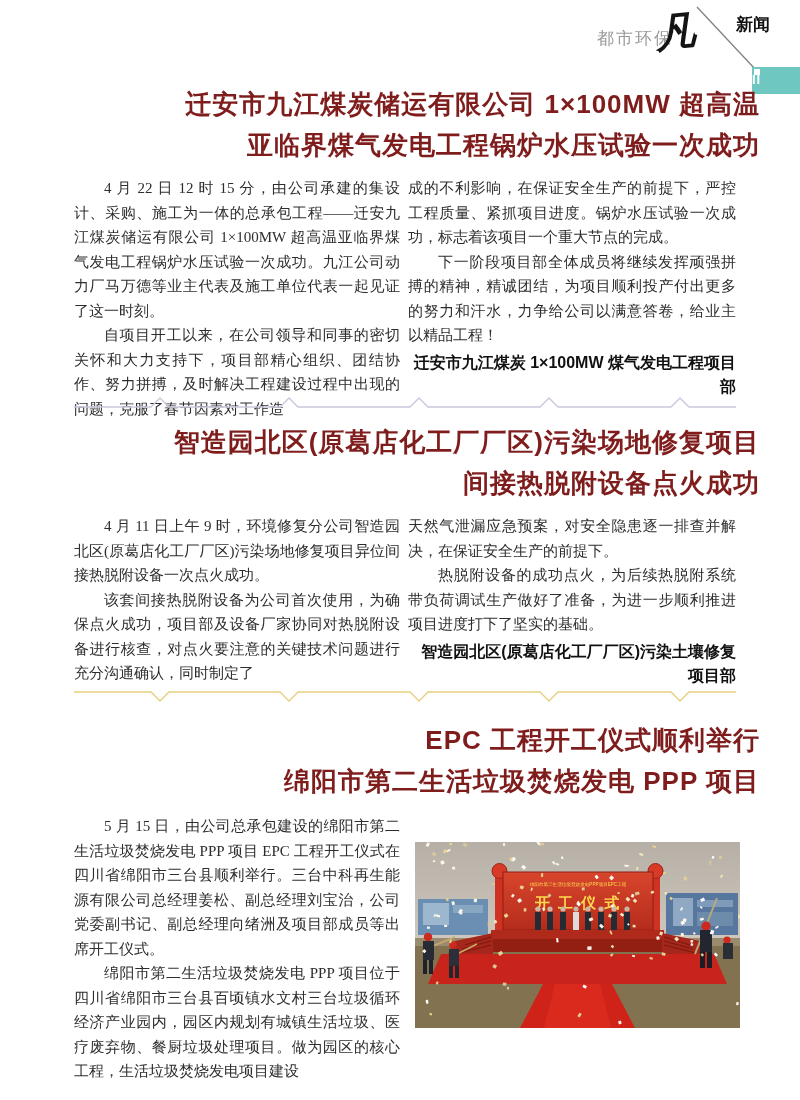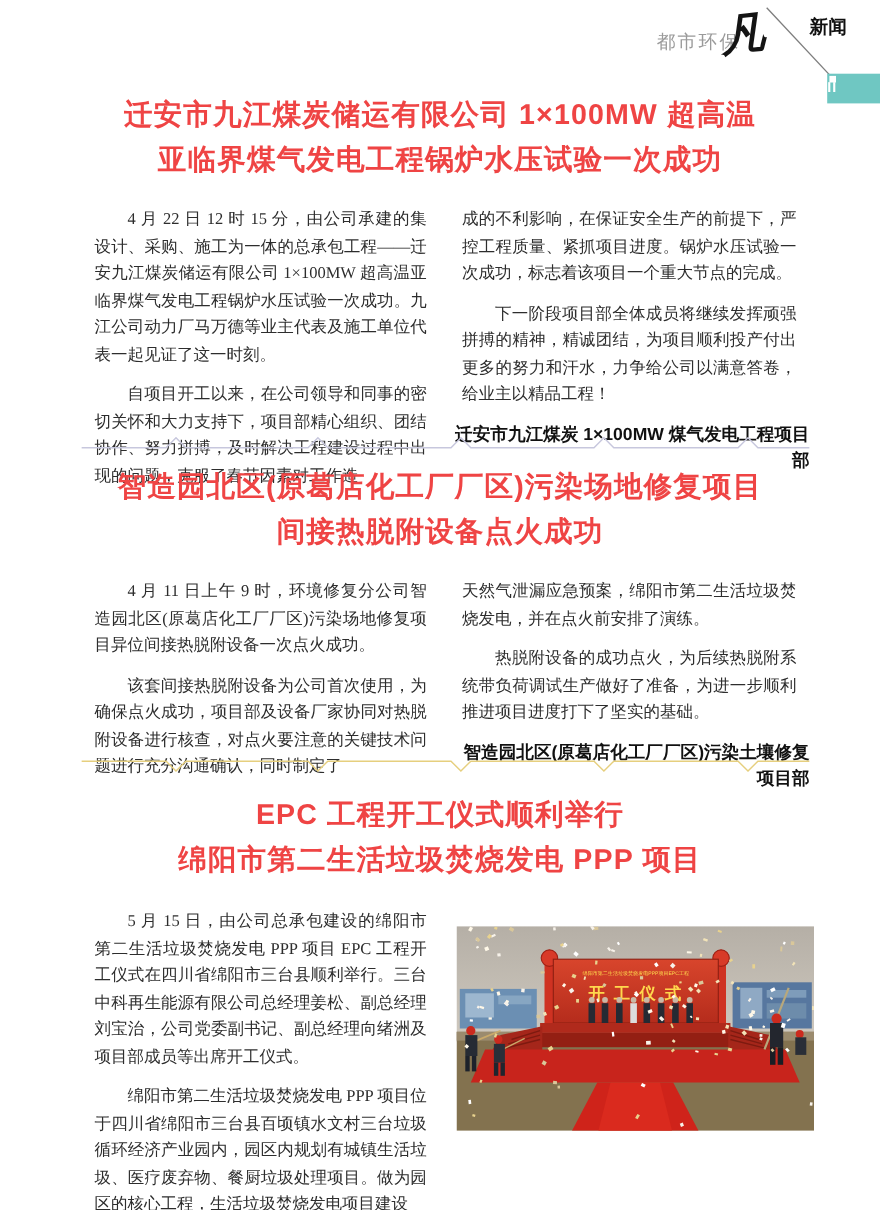--- a/index.html
+++ b/index.html
@@ -12,26 +12,26 @@
          font-family:"DejaVu Serif",serif;font-weight:bold;font-style:italic;color:#141414;
          transform:rotate(-6deg);}
   .section-label{position:absolute;left:736px;top:13px;font-size:17px;font-weight:bold;
          color:#101010;font-family:"Liberation Sans",sans-serif;}
   .hdr-line{position:absolute;left:0;top:0;pointer-events:none;}
   .page-box{position:absolute;left:752px;top:67px;width:48px;height:27px;background:#6fc7c2;}
   .page-box::before{content:"";position:absolute;left:2px;top:2px;width:6px;height:6px;background:#ffffff;}
   .page-box .num{position:absolute;left:0;right:0;top:5px;color:#ffffff;
          font-size:13px;font-weight:bold;font-family:"Liberation Sans",sans-serif;letter-spacing:1px;}
   
-  .art-title{position:absolute;left:40px;width:720px;text-align:center;
-         font-family:"Liberation Sans",sans-serif;font-weight:bold;color:#ef4444;
+  .art-title{position:absolute;left:40px;width:720px;text-align:right;
+         font-family:"Liberation Sans",sans-serif;font-weight:bold;color:#7f1d1d;
          font-size:26px;line-height:41px;letter-spacing:1px;}
   
   .col{position:absolute;font-size:15px;line-height:24.5px;text-align:justify;color:#2d2d2d;}
-  .col p{margin:12px;text-indent:2em;}
+  .col p{margin:0;text-indent:2em;}
   .col p.no-indent{text-indent:0;}
   .byline{margin-top:3px;text-align:right;font-weight:bold;color:#111;
          font-family:"Liberation Sans",sans-serif;font-size:16px;}
   .divider{position:absolute;left:74px;width:662px;height:14px;}
   
   .photo{position:absolute;left:415px;top:842px;width:325px;height:186px;}
 </style>
 </head>
 <body>
 
@@ -66,21 +66,21 @@
 
   <div class="art-title" style="top:422px">
     <div>智造园北区(原葛店化工厂厂区)污染场地修复项目</div>
     <div>间接热脱附设备点火成功</div>
   </div>
   <div class="col" style="left:74px;top:514px;width:326px">
     <p>4 月 11 日上午 9 时，环境修复分公司智造园北区(原葛店化工厂厂区)污染场地修复项目异位间接热脱附设备一次点火成功。</p>
     <p>该套间接热脱附设备为公司首次使用，为确保点火成功，项目部及设备厂家协同对热脱附设备进行核查，对点火要注意的关键技术问题进行充分沟通确认，同时制定了</p>
   </div>
   <div class="col" style="left:408px;top:514px;width:328px">
-    <p class="no-indent">天然气泄漏应急预案，绵阳市第二生活垃圾焚烧发电，并在点火前安排了演练。</p>
+    <p class="no-indent">天然气泄漏应急预案，对安全隐患逐一排查并解决，在保证安全生产的前提下。</p>
     <p>热脱附设备的成功点火，为后续热脱附系统带负荷调试生产做好了准备，为进一步顺利推进项目进度打下了坚实的基础。</p>
     <div class="byline">智造园北区(原葛店化工厂厂区)污染土壤修复项目部</div>
   </div>
   <svg class="divider" style="top:690px" viewBox="0 0 662 14">
     <polyline points="0,2 77,2 86,11 95,2 206,2 215,11 224,2 336,2 345,11 354,2 466,2 475,11 484,2 597,2 606,11 615,2 662,2" fill="none" stroke="#e6cf7e" stroke-width="1.3"></polyline>
   </svg>
 
   <div class="art-title" style="top:720px">
     <div>EPC 工程开工仪式顺利举行</div>
     <div>绵阳市第二生活垃圾焚烧发电 PPP 项目</div>

